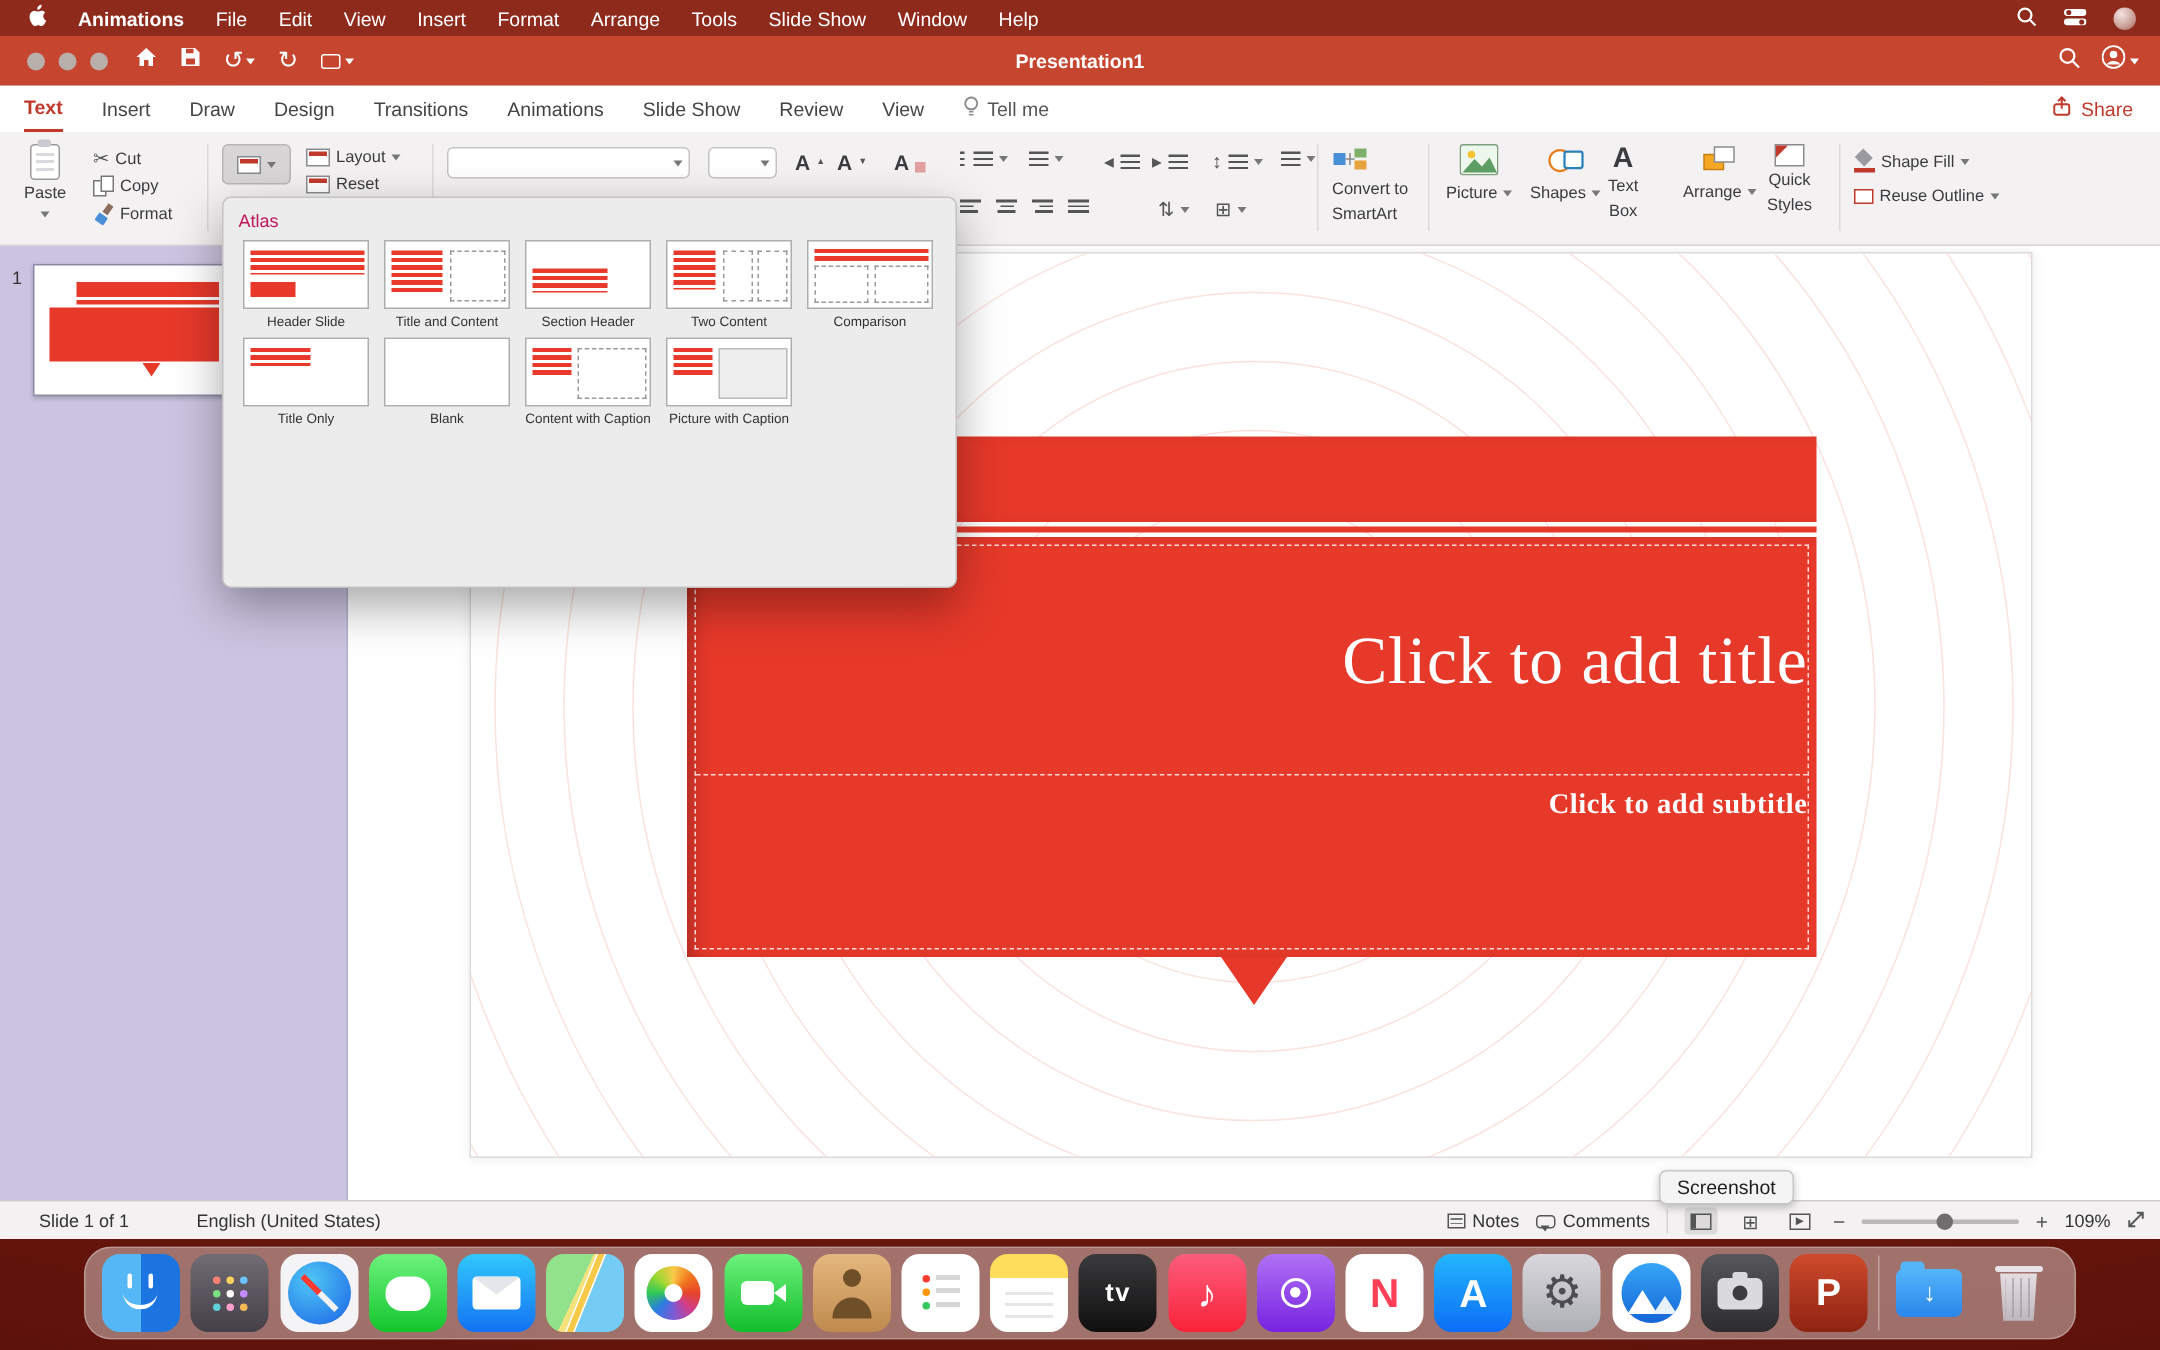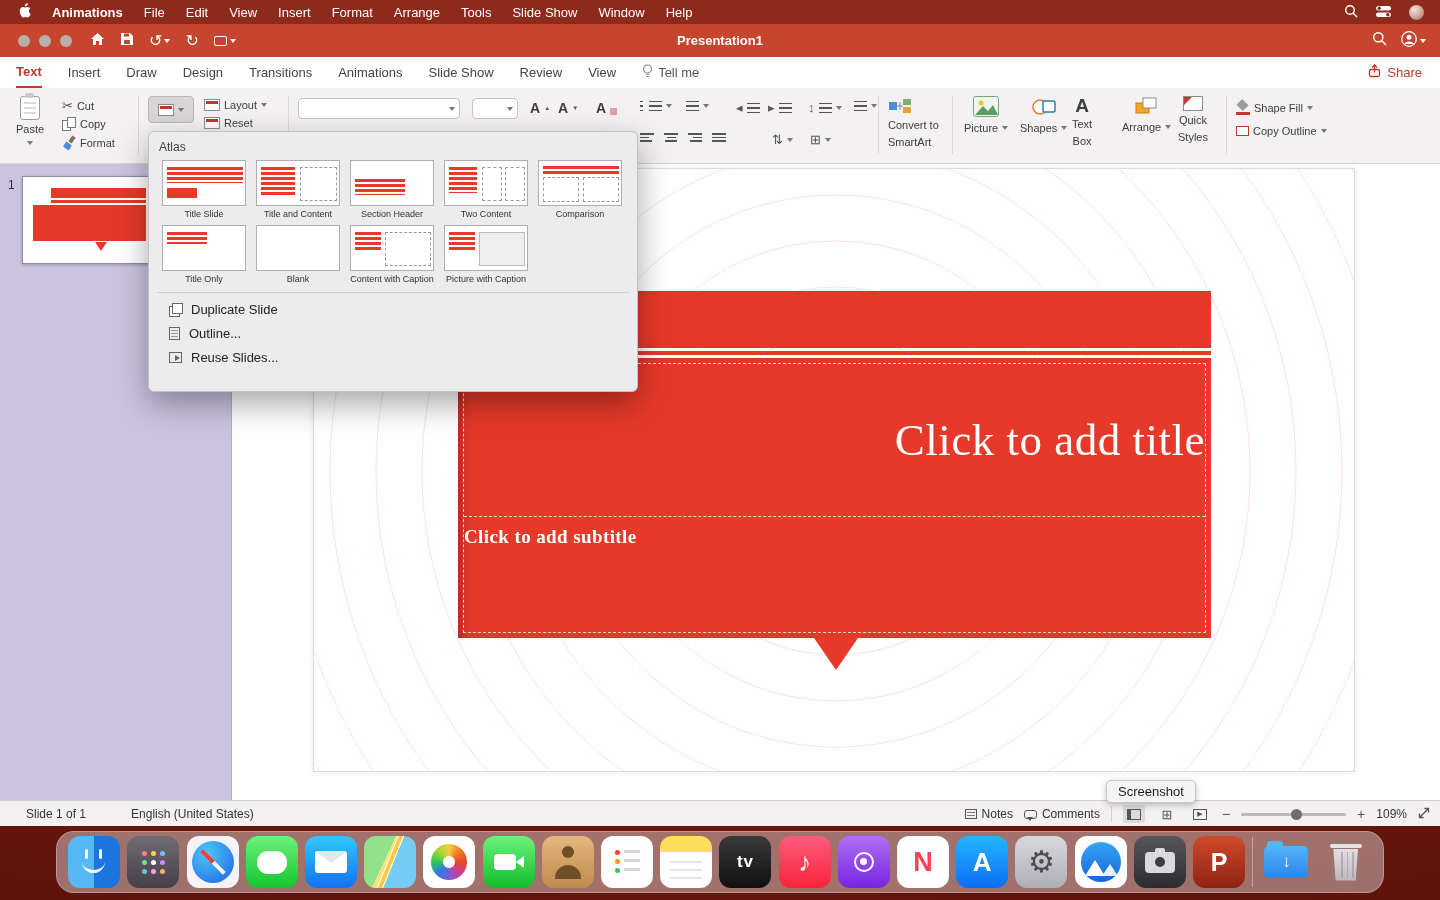--- a/index.html
+++ b/index.html
@@ -74,21 +74,21 @@
   .ic-fill { width:14px; height:14px; position:relative; display:inline-block; }
   .ic-fill::before { content:""; position:absolute; left:2px; top:0; width:9px; height:8px; background:#9a9aa0; transform:rotate(45deg); }
   .ic-fill::after { content:""; position:absolute; left:0; bottom:0; width:14px; height:3px; background:#c0392b; }
   .ic-outline { width:13px; height:10px; border:1.5px solid #c0392b; background:#fff; display:inline-block; }
   .rlab2 { text-align:center; line-height:1.25; }
 
   
   .dropdown { position:absolute; left:148px; top:131px; width:490px; height:261px; background:#ececec;
     border:1px solid #c3c1c2; border-radius:6px; box-shadow:0 12px 32px rgba(0,0,0,.35); z-index:60;
     padding:6px 8px 8px 8px; }
-  .dd-theme { font-size:12px; color:#404040; padding:2px 2px 6px 2px; }
+  .dd-theme { font-size:12px; color:#be185d; padding:2px 2px 6px 2px; }
   .dd-grid { display:flex; flex-wrap:wrap; }
   .lay-item { width:94px; display:flex; flex-direction:column; align-items:center; margin-bottom:6px; }
   .t { position:relative; width:84px; height:46px; background:#fff; border:1px solid #aeaeae; }
   .t-lab { font-size:9px; color:#333; margin-top:3px; white-space:nowrap; }
   .rs { position:absolute; background:repeating-linear-gradient(#e8392b 0 3px, #fff 3px 5px); }
   .rb1 { position:absolute; background:#e8392b; }
   .db { position:absolute; border:1px dashed #9a9a9a; background:#fff; }
   .pic { position:absolute; background:#eee; border:1px solid #bbb; }
   .dd-actions { border-top:1px solid #d2d0d1; margin-top:2px; padding-top:4px; }
   .dd-act { display:flex; align-items:center; gap:9px; height:24px; padding-left:12px; font-size:13px; color:#222; }
@@ -118,21 +118,21 @@
   .circles { position:absolute; left:0; top:0; }
   .banner { position:absolute; left:144px; top:122px; width:753px; height:57px; background:#e6392a;
     box-shadow:inset 10px 0 12px -6px rgba(0,0,0,.18); }
   .strip { position:absolute; left:144px; top:182px; width:753px; height:4px; background:#e6392a; }
   .mainblock { position:absolute; left:144px; top:189px; width:753px; height:280px; background:#e6392a;
     box-shadow:inset 10px 0 12px -6px rgba(0,0,0,.25); }
   .ph-outline { position:absolute; left:5px; right:5px; top:5px; bottom:5px;
     border:1px dashed rgba(255,255,255,.8); display:flex; flex-direction:column; }
   .ph-title { height:152px; display:flex; align-items:center; justify-content:flex-end; }
   .ph-title span { font-family:"Liberation Serif", serif; font-size:45px; color:#fff; letter-spacing:.5px; }
-  .ph-sub { flex:1; border-top:1px dashed rgba(255,255,255,.8); display:flex; justify-content:flex-start; padding-top:9px; }
+  .ph-sub { flex:1; border-top:1px dashed rgba(255,255,255,.8); display:flex; justify-content:flex-end; padding-top:9px; }
   .ph-sub span { font-family:"Liberation Serif", serif; font-size:19px; font-weight:bold; color:#fff; letter-spacing:.4px; }
   .pointer { position:absolute; left:500px; top:469px; width:0; height:0;
     border:22px solid transparent; border-top:32px solid #e6392a; }
 
   
   .statusbar { position:absolute; left:0; top:800px; width:1440px; height:26px; background:#f4f1f2;
     border-top:1px solid #cfcccd; font-size:12px; color:#333; }
   .sb-left { position:absolute; left:26px; top:0; height:26px; display:flex; align-items:center; gap:45px; }
   .sb-right { position:absolute; right:10px; top:0; height:26px; display:flex; align-items:center; gap:11px; }
   .sb-item { display:flex; align-items:center; gap:5px; }
@@ -551,21 +551,21 @@
     <div class="rsep" style="left:1226px"></div>
 
     <div class="rabs" style="left:1236px;top:13px;display:flex;flex-direction:column;gap:10px">
       <span class="rb-row">
         <span class="ic-fill"></span>
         <span>Shape Fill</span>
         <span class="car"></span>
       </span>
       <span class="rb-row">
         <span class="ic-outline"></span>
-        <span>Copy Outline</span>
+        <span>Reuse Outline</span>
         <span class="car"></span>
       </span>
     </div>
   </div>
 
   <div class="panel">
     <span class="slide-num">1</span>
     <div class="thumb">
       <span class="tb-banner"></span>
       <span class="tb-strip"></span>
@@ -611,21 +611,21 @@
   </div>
 
   <div class="dropdown">
     <div class="dd-theme">Atlas</div>
     <div class="dd-grid">
       <div class="lay-item">
         <div class="t">
           <span class="rs" style="left:4px;top:6px;width:76px;height:16px"></span>
           <span class="rb1" style="left:4px;top:27px;width:30px;height:10px"></span>
         </div>
-        <div class="t-lab">Title Slide</div>
+        <div class="t-lab">Header Slide</div>
       </div>
       <div class="lay-item">
         <div class="t">
           <span class="rs" style="left:4px;top:6px;width:34px;height:28px"></span>
           <span class="db" style="left:43px;top:6px;width:37px;height:34px"></span>
         </div>
         <div class="t-lab">Title and Content</div>
       </div>
       <div class="lay-item">
         <div class="t">
@@ -667,34 +667,20 @@
         <div class="t-lab">Content with Caption</div>
       </div>
       <div class="lay-item">
         <div class="t">
           <span class="rs" style="left:4px;top:6px;width:26px;height:18px"></span>
           <span class="pic" style="left:34px;top:6px;width:46px;height:34px"></span>
         </div>
         <div class="t-lab">Picture with Caption</div>
       </div>
     </div>
-    <div class="dd-actions">
-      <div class="dd-act">
-        <span class="mi-dup"></span>
-        <span>Duplicate Slide</span>
-      </div>
-      <div class="dd-act">
-        <span class="mi-out"></span>
-        <span>Outline...</span>
-      </div>
-      <div class="dd-act">
-        <span class="mi-reu"></span>
-        <span>Reuse Slides...</span>
-      </div>
-    </div>
   </div>
 
   <div class="statusbar">
     <div class="sb-left">
       <span>Slide 1 of 1</span>
       <span>English (United States)</span>
     </div>
     <div class="sb-right">
       <span class="sb-item">
         <span class="ic-notes"></span>

